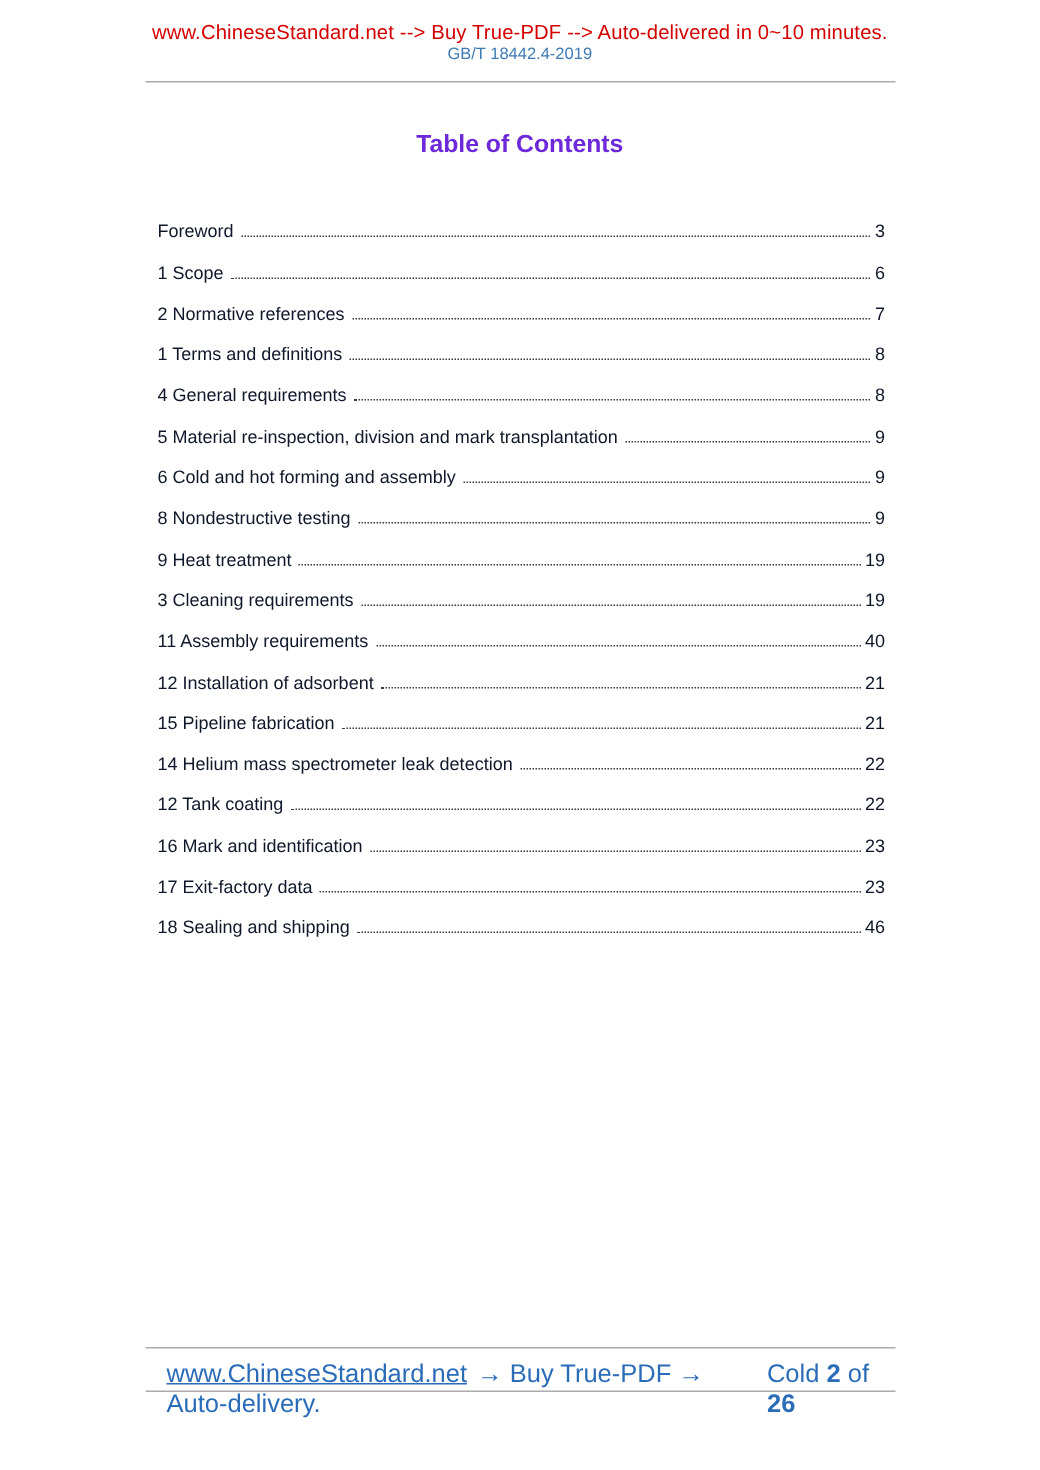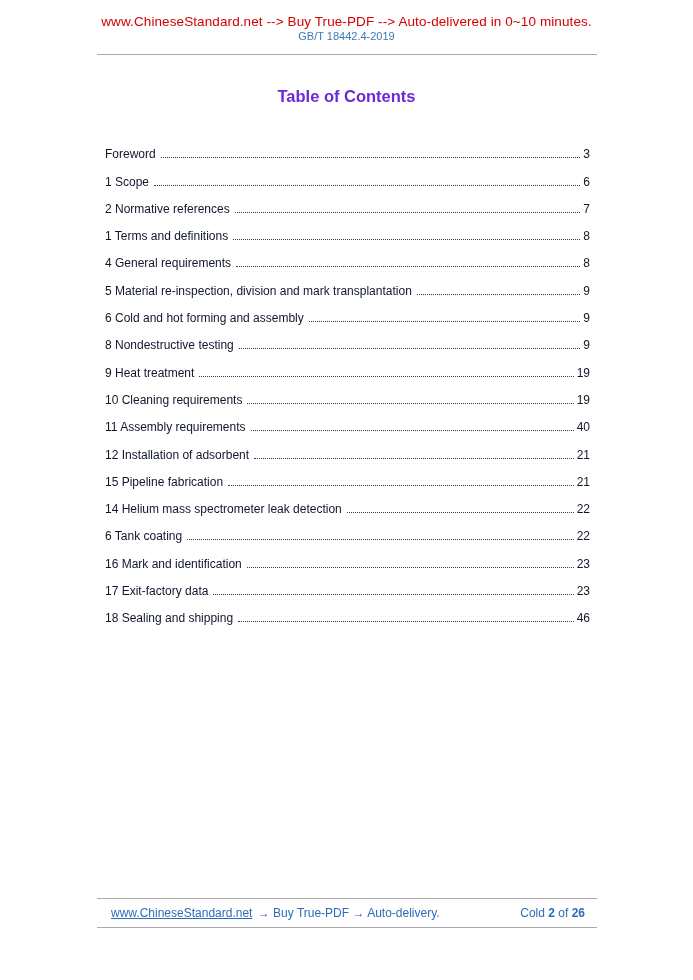--- a/index.html
+++ b/index.html
@@ -66,21 +66,21 @@
     left: 97px;
     right: 96px;
     top: 898px;
   }
   .footer-rule { border: 0; border-top: 1px solid #aaaaaa; }
   .footer-line {
     display: flex;
     justify-content: space-between;
     align-items: baseline;
     padding: 7px 12px 0 14px;
-    font-size: 12px;
+    font-size: 17px;
     color: #2b6cb8;
     height: 24px;
     gap: 27px;
   }
   .footer-link {
     color: #2b6cb8;
     text-decoration: underline;
     cursor: pointer;
   }
   .footer-left span { margin-left: 2px; }
@@ -150,21 +150,21 @@
       <span class="toc-page">9</span>
     </div>
 
     <div class="toc-row">
       <span class="toc-label">9 Heat treatment</span>
       <span class="toc-dots"></span>
       <span class="toc-page">19</span>
     </div>
 
     <div class="toc-row">
-      <span class="toc-label">10 Cleaning requirements</span>
+      <span class="toc-label">3 Cleaning requirements</span>
       <span class="toc-dots"></span>
       <span class="toc-page">19</span>
     </div>
 
     <div class="toc-row">
       <span class="toc-label">11 Assembly requirements</span>
       <span class="toc-dots"></span>
       <span class="toc-page">40</span>
     </div>
 
@@ -180,21 +180,21 @@
       <span class="toc-page">21</span>
     </div>
 
     <div class="toc-row">
       <span class="toc-label">14 Helium mass spectrometer leak detection</span>
       <span class="toc-dots"></span>
       <span class="toc-page">22</span>
     </div>
 
     <div class="toc-row">
-      <span class="toc-label">6 Tank coating</span>
+      <span class="toc-label">12 Tank coating</span>
       <span class="toc-dots"></span>
       <span class="toc-page">22</span>
     </div>
 
     <div class="toc-row">
       <span class="toc-label">16 Mark and identification</span>
       <span class="toc-dots"></span>
       <span class="toc-page">23</span>
     </div>
 

